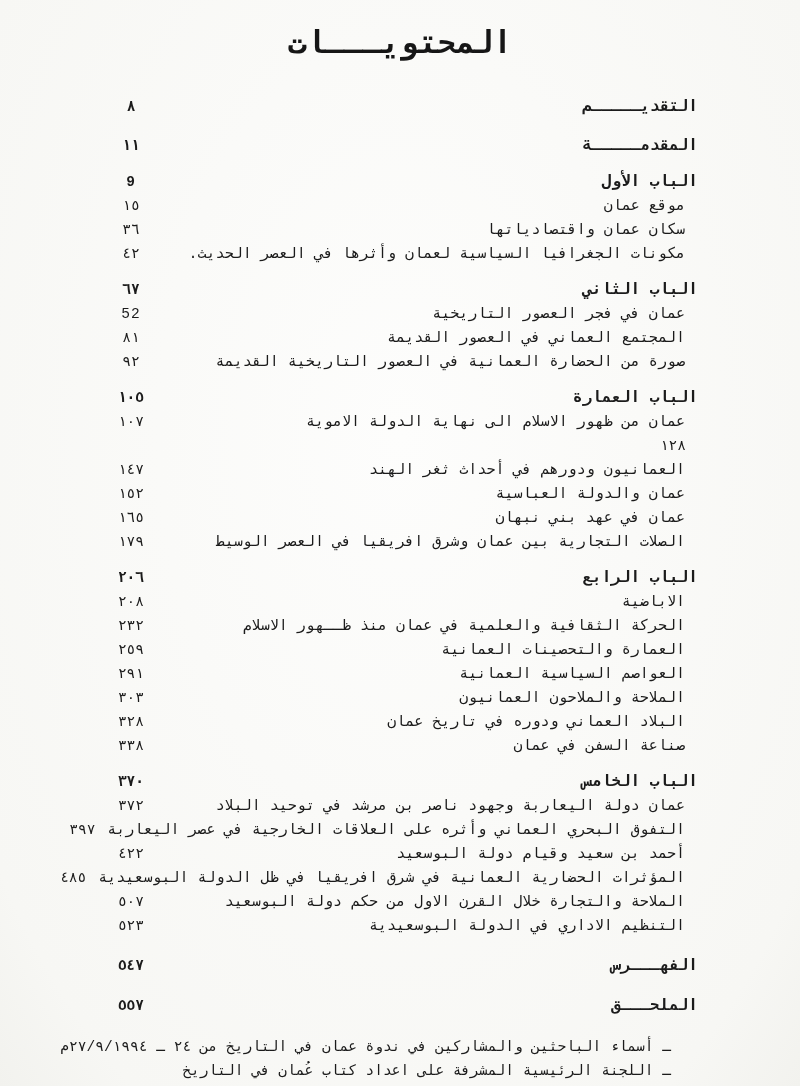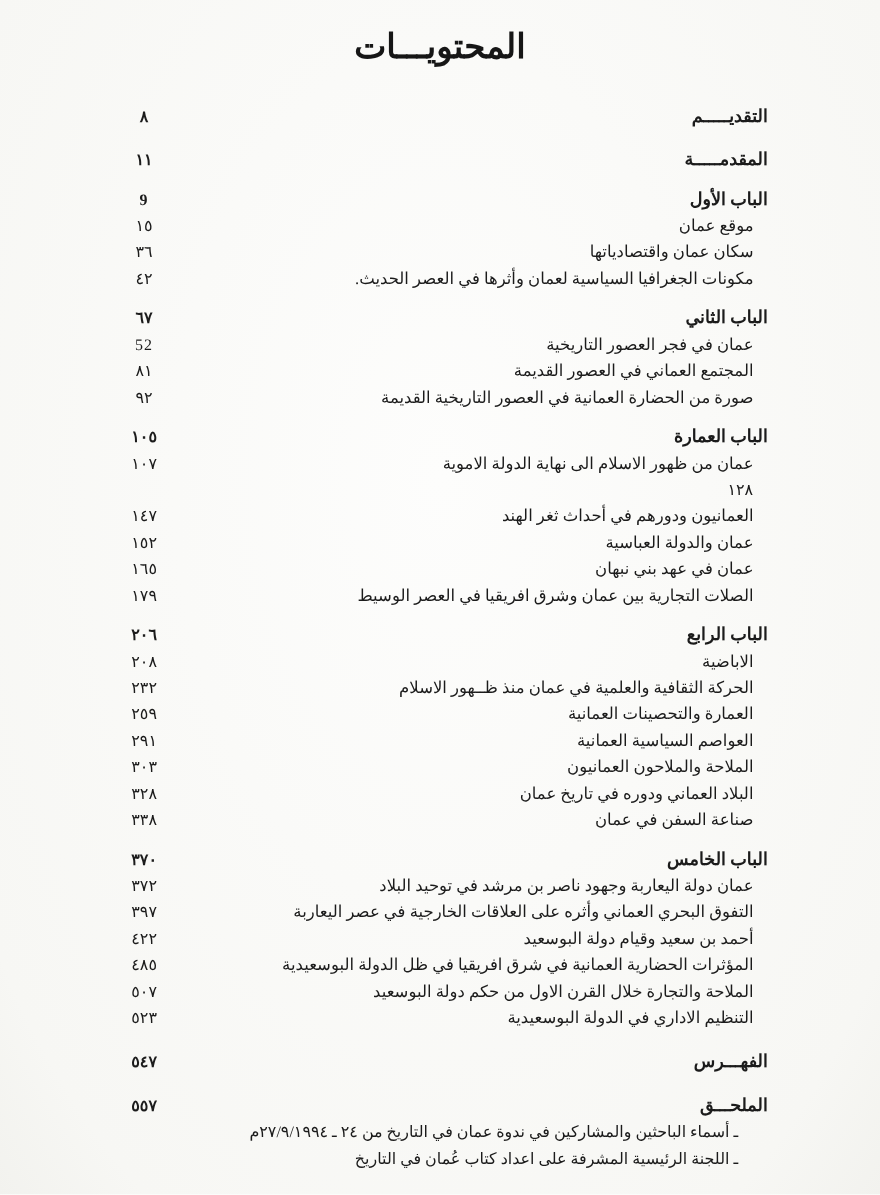--- a/index.html
+++ b/index.html
@@ -8,21 +8,21 @@
     background: #ffffff;
   }
   .page {
     position: relative;
     width: 800px;
     height: 1086px;
     background: #fbfbf9;
     background-image: radial-gradient(ellipse at 50% 40%, #fdfdfc 0%, #f7f7f4 85%, #f2f2ee 100%);
     overflow: hidden;
     color: #1b1b1b;
-    font-family: Liberation Serif, serif;
+    font-family: Liberation Mono, monospace;
     direction: rtl;
   }
   .title {
     margin: 0;
     padding-top: 24px;
     text-align: center;
     font-size: 31px;
     font-weight: bold;
     letter-spacing: 0;
     color: #161616;
@@ -55,21 +55,21 @@
     font-weight: bold;
     font-size: 16px;
   }
   .row-front   { margin-top: 15px; }
   .row-chapter { margin-top: 12px; }
   .row-back    { margin-top: 16px; }
   .row-item .label { padding-right: 13px; }
   .row-note {
     font-size: 14.5px;
   }
-  .row-note .label { padding-right: 27px; }
+  .row-note .label { padding-right: 27px; margin-top: 17px; }
 </style>
 </head>
 <body>
 
 <div class="page">
   <h1 class="title">المحتويـــات</h1>
   <div class="toc" id="toc">
       <div class="row row-front">
         <span class="label">التقديـــــم</span>
         <span class="page-num">٨</span>

